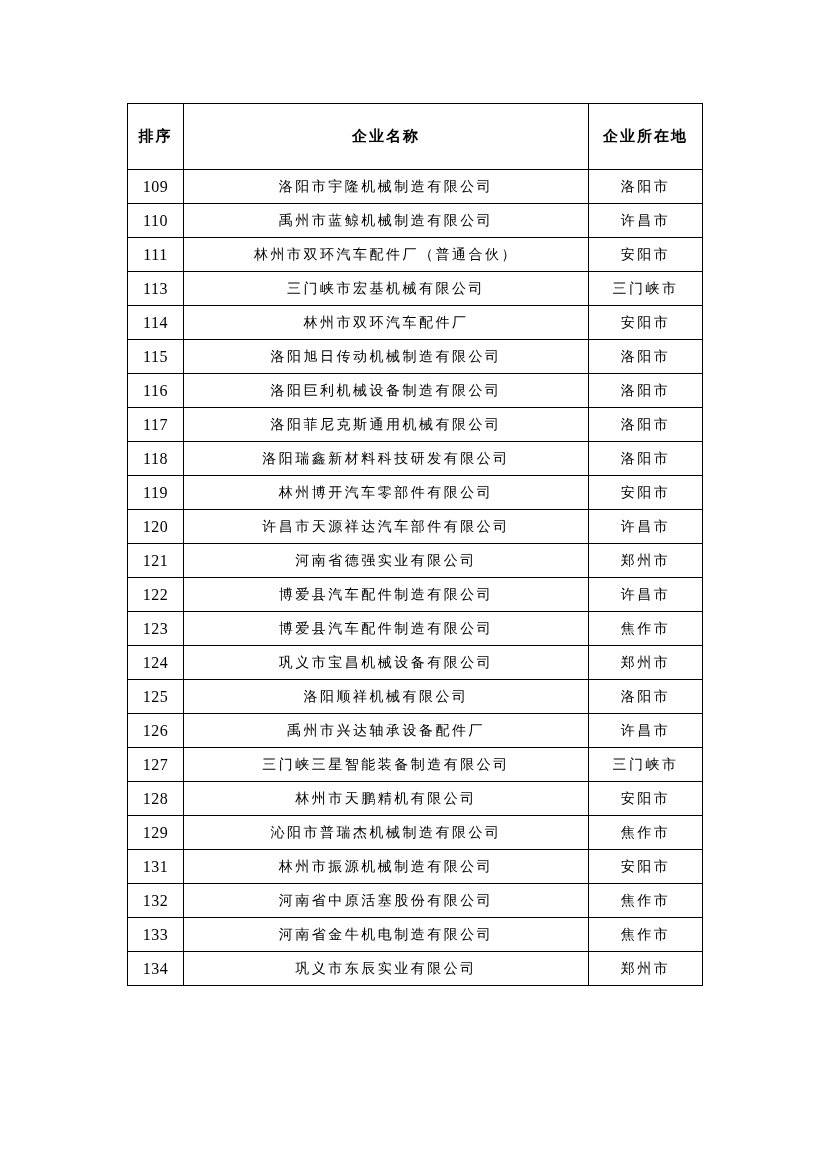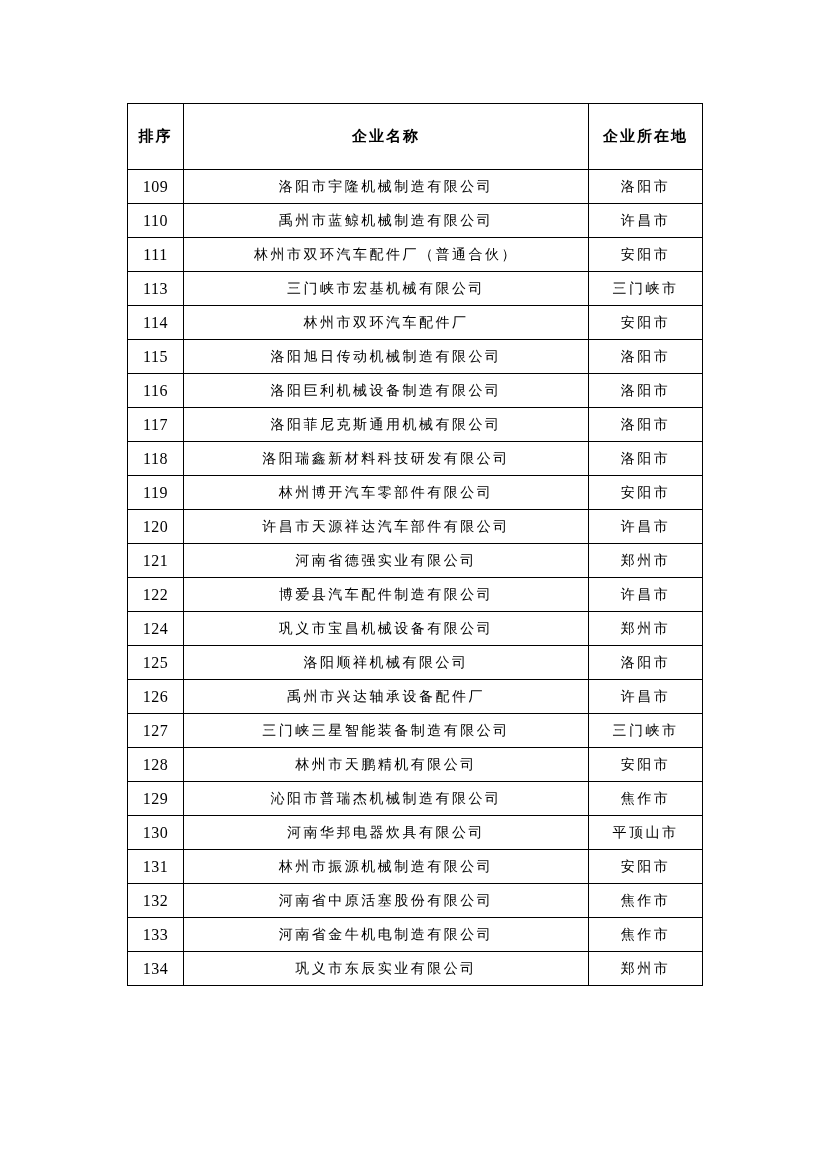--- a/index.html
+++ b/index.html
@@ -146,20 +146,25 @@
     <td class="name-cell">河南省德强实业有限公司</td>
     <td class="city-cell">郑州市</td>
   </tr>
 
   <tr>
     <td class="rank-cell">122</td>
     <td class="name-cell">博爱县汽车配件制造有限公司</td>
     <td class="city-cell">许昌市</td>
   </tr>
 
+  <tr>
+    <td class="rank-cell">123</td>
+    <td class="name-cell">博爱县汽车配件制造有限公司</td>
+    <td class="city-cell">焦作市</td>
+  </tr>
 
   <tr>
     <td class="rank-cell">124</td>
     <td class="name-cell">巩义市宝昌机械设备有限公司</td>
     <td class="city-cell">郑州市</td>
   </tr>
 
   <tr>
     <td class="rank-cell">125</td>
     <td class="name-cell">洛阳顺祥机械有限公司</td>
@@ -183,25 +188,20 @@
     <td class="name-cell">林州市天鹏精机有限公司</td>
     <td class="city-cell">安阳市</td>
   </tr>
 
   <tr>
     <td class="rank-cell">129</td>
     <td class="name-cell">沁阳市普瑞杰机械制造有限公司</td>
     <td class="city-cell">焦作市</td>
   </tr>
 
-  <tr>
-    <td class="rank-cell">130</td>
-    <td class="name-cell">河南华邦电器炊具有限公司</td>
-    <td class="city-cell">平顶山市</td>
-  </tr>
 
   <tr>
     <td class="rank-cell">131</td>
     <td class="name-cell">林州市振源机械制造有限公司</td>
     <td class="city-cell">安阳市</td>
   </tr>
 
   <tr>
     <td class="rank-cell">132</td>
     <td class="name-cell">河南省中原活塞股份有限公司</td>

